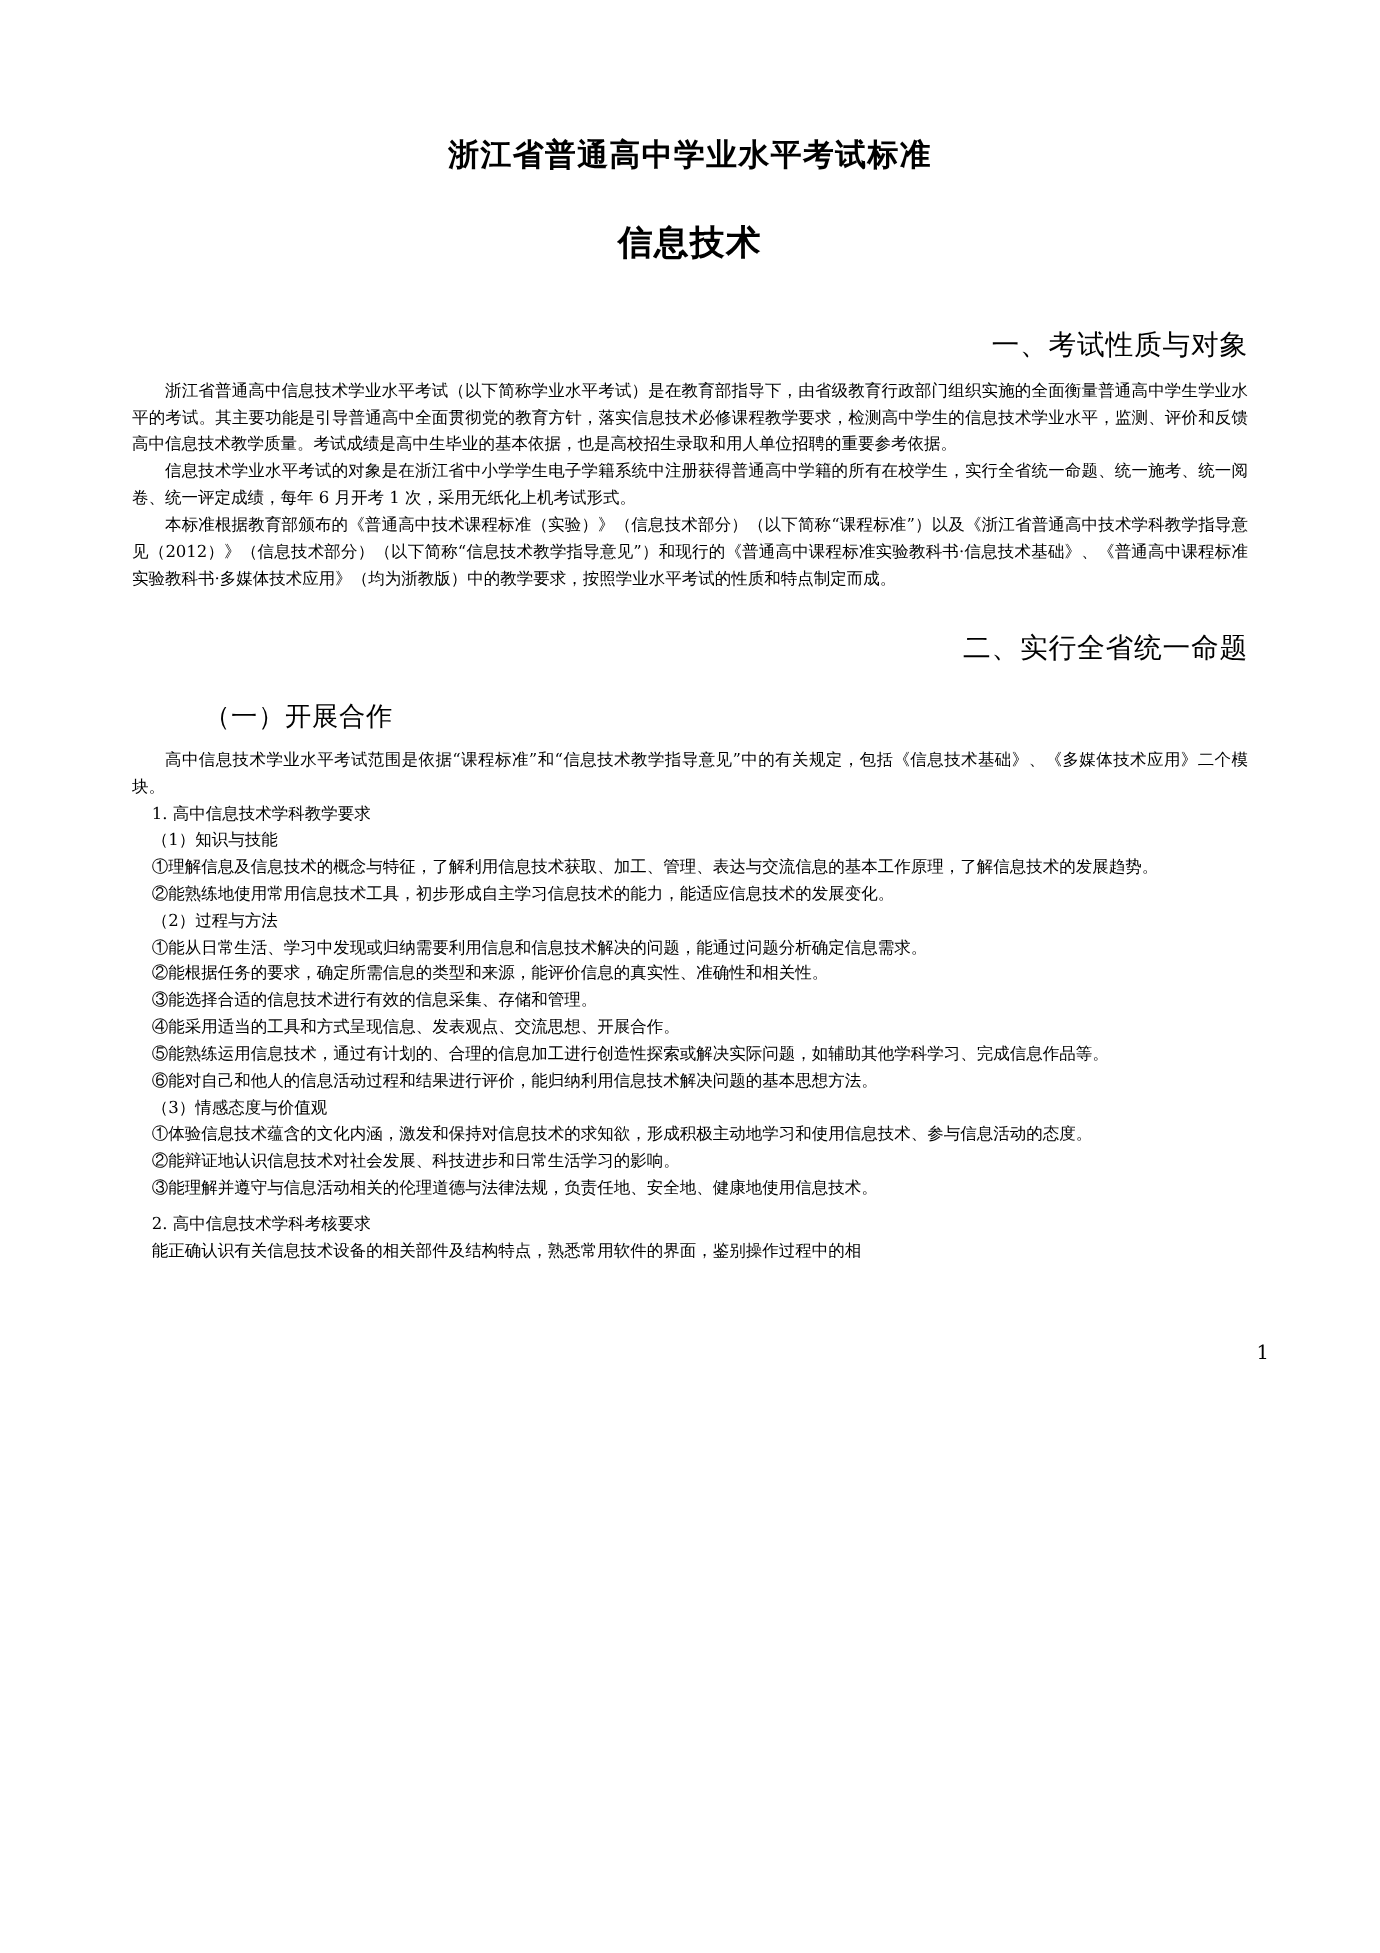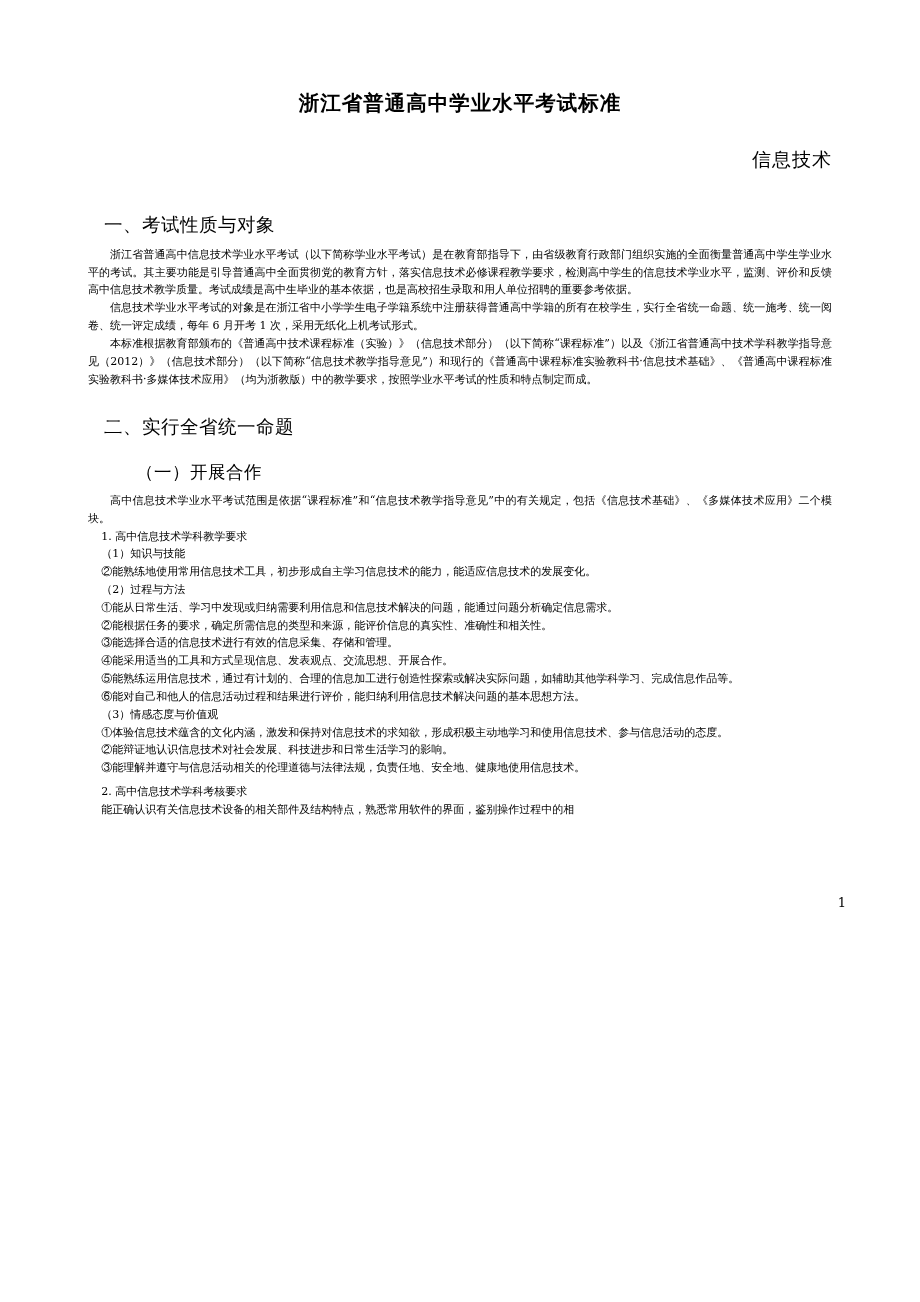--- a/index.html
+++ b/index.html
@@ -24,34 +24,35 @@
   }
   .doc-title {
     text-align: center;
     font-size: 20.5px;
     font-weight: bold;
     letter-spacing: 1px;
     margin: 18px 0 0 0;
     line-height: 1.5;
   }
   .doc-subtitle {
-    text-align: right;
-    font-size: 19px;
-    font-weight: normal;
+    text-align: center;
+    font-size: 23px;
+    font-weight: bold;
     letter-spacing: 1px;
     margin: 26px 0 0 0;
     line-height: 1.5;
   }
   .h1 {
     font-size: 18.5px;
     font-weight: normal;
     margin: 24px 0 6px 0;
     padding-left: 16px;
     letter-spacing: 0.5px;
     line-height: 1.6;
+    text-align: right;
   }
   .h2 {
     font-size: 17.5px;
     font-weight: normal;
     margin: 16px 0 6px 0;
     padding-left: 48px;
     letter-spacing: 0.5px;
     line-height: 1.6;
   }
   p.body-text {
@@ -91,20 +92,21 @@
   <p class="body-text">信息技术学业水平考试的对象是在浙江省中小学学生电子学籍系统中注册获得普通高中学籍的所有在校学生，实行全省统一命题、统一施考、统一阅卷、统一评定成绩，每年 6 月开考 1 次，采用无纸化上机考试形式。</p>
   <p class="body-text">本标准根据教育部颁布的《普通高中技术课程标准（实验）》（信息技术部分）（以下简称“课程标准”）以及《浙江省普通高中技术学科教学指导意见（2012）》（信息技术部分）（以下简称“信息技术教学指导意见”）和现行的《普通高中课程标准实验教科书·信息技术基础》、《普通高中课程标准实验教科书·多媒体技术应用》（均为浙教版）中的教学要求，按照学业水平考试的性质和特点制定而成。</p>
 
   <h3 class="h1">二、实行全省统一命题</h3>
 
   <h4 class="h2">（一）开展合作</h4>
 
   <p class="body-text">高中信息技术学业水平考试范围是依据“课程标准”和“信息技术教学指导意见”中的有关规定，包括《信息技术基础》、《多媒体技术应用》二个模块。</p>
   <p class="body-text indent1">1. 高中信息技术学科教学要求</p>
   <p class="body-text indent1">（1）知识与技能</p>
+  <p class="body-text indent1">①理解信息及信息技术的概念与特征，了解利用信息技术获取、加工、管理、表达与交流信息的基本工作原理，了解信息技术的发展趋势。</p>
   <p class="body-text indent1">②能熟练地使用常用信息技术工具，初步形成自主学习信息技术的能力，能适应信息技术的发展变化。</p>
   <p class="body-text indent1">（2）过程与方法</p>
   <p class="body-text indent1">①能从日常生活、学习中发现或归纳需要利用信息和信息技术解决的问题，能通过问题分析确定信息需求。</p>
   <p class="body-text indent1">②能根据任务的要求，确定所需信息的类型和来源，能评价信息的真实性、准确性和相关性。</p>
   <p class="body-text indent1">③能选择合适的信息技术进行有效的信息采集、存储和管理。</p>
   <p class="body-text indent1">④能采用适当的工具和方式呈现信息、发表观点、交流思想、开展合作。</p>
   <p class="body-text indent1">⑤能熟练运用信息技术，通过有计划的、合理的信息加工进行创造性探索或解决实际问题，如辅助其他学科学习、完成信息作品等。</p>
   <p class="body-text indent1">⑥能对自己和他人的信息活动过程和结果进行评价，能归纳利用信息技术解决问题的基本思想方法。</p>
   <p class="body-text indent1">（3）情感态度与价值观</p>
   <p class="body-text indent1">①体验信息技术蕴含的文化内涵，激发和保持对信息技术的求知欲，形成积极主动地学习和使用信息技术、参与信息活动的态度。</p>

